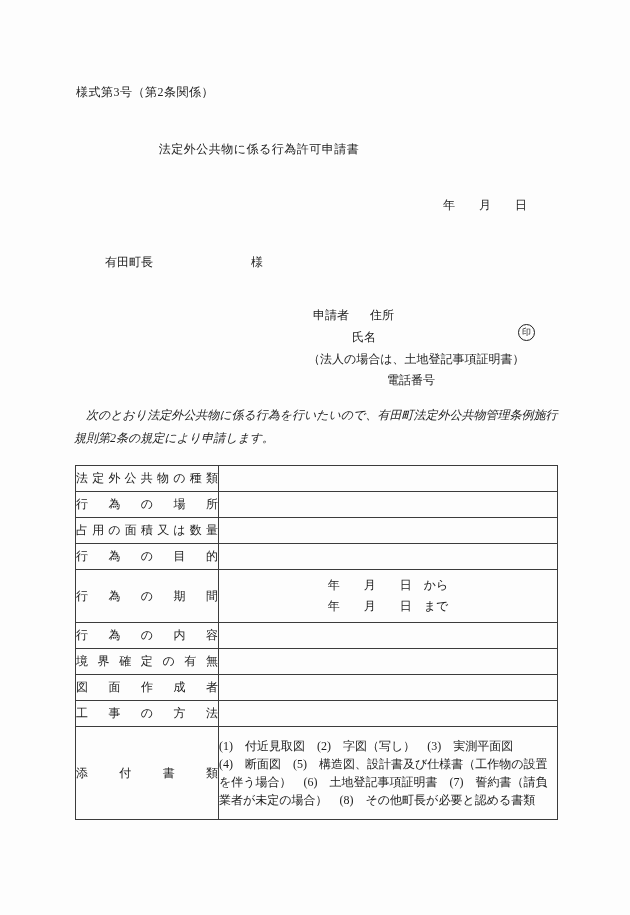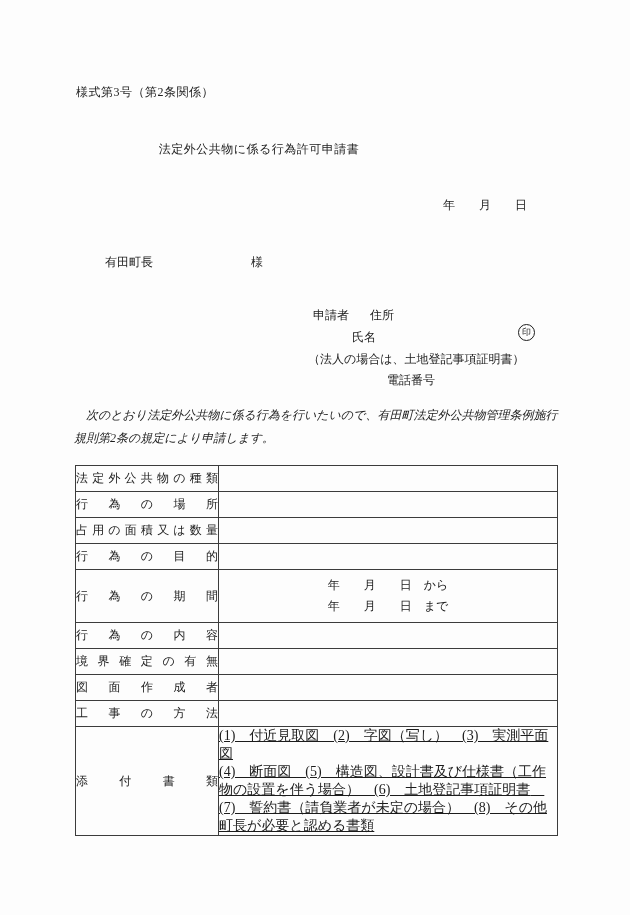--- a/index.html
+++ b/index.html
@@ -23,21 +23,21 @@
   #body-paragraph{left:74px;top:404px;width:494px;line-height:22.5px;white-space:pre-line;font-style:italic;}
   #application-table{left:75px;top:465px;position:absolute;border-collapse:collapse;table-layout:fixed;width:482px;}
   #application-table td{border:1px solid #3c3c3c;padding:0;vertical-align:middle;}
   td.label-cell{width:142px;padding:0 7px;}
   td.label-cell .just{display:flex;justify-content:space-between;}
   tr.r{height:26px;}
   tr.r-period{height:53px;}
   tr.r-attach{height:93px;}
   td.value-cell{width:338px;text-align:center;}
   td.period-cell{padding-left:74px;white-space:pre-line;line-height:21px;}
-  td.attach-cell{padding:4px 8px;white-space:pre-line;font-size:14px;line-height:18px;text-align:left;text-decoration:underline;}
+  td.attach-cell{padding:4px 8px;white-space:pre-line;font-size:12px;line-height:18px;text-align:left;}
 </style>
 </head>
 <body>
 
 <div class="abs" id="form-number">様式第3号（第2条関係）</div>
 
 <div class="abs" id="doc-title">法定外公共物に係る行為許可申請書</div>
 
 <div class="abs" id="date-line">年　　月　　日</div>
 

